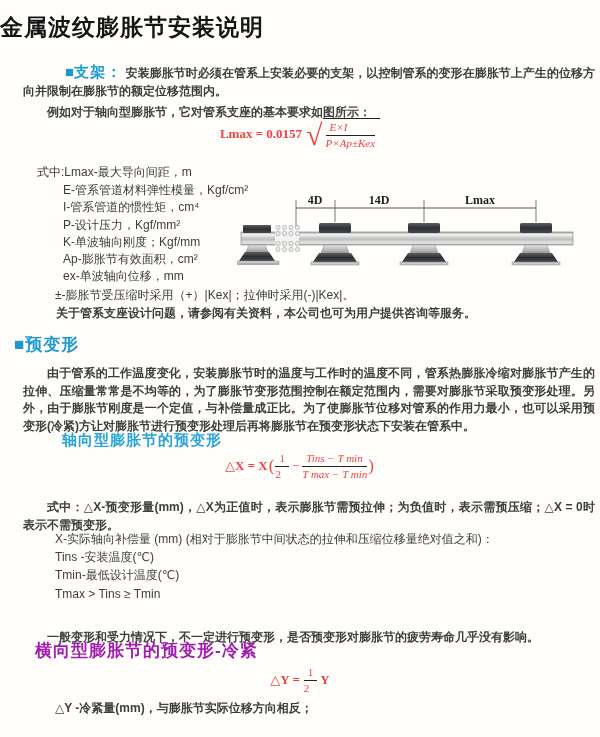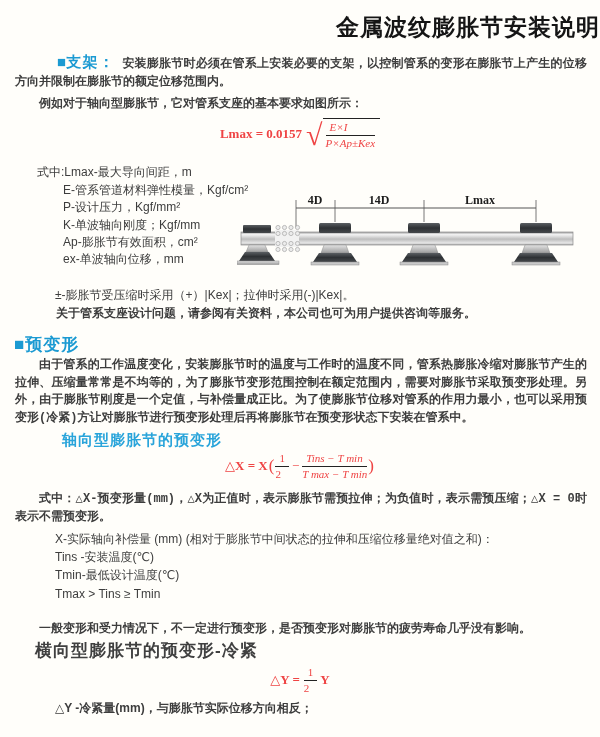--- a/index.html
+++ b/index.html
@@ -5,25 +5,25 @@
   html,body { margin:0; padding:0; background:#e8e8e8; }
   .page {
     position:relative; width:600px; height:737px; margin:0 auto;
     background:#fffefa; overflow:hidden;
     font-family:"Liberation Sans","DejaVu Sans",sans-serif;
     color:#3d3d3d;
   }
   .abs { position:absolute; }
 
   .doc-title {
-    top:12px; left:0; width:100%; text-align:right;
+    top:12px; left:0; width:100%; text-align:left;
     font-size:23px; font-weight:700; color:#151515; letter-spacing:1px;
   }
 
-  .para { font-size:12px; line-height:17.5px; text-align:justify; margin:0;font-family:Liberation Mono, monospace; }
+  .para { font-size:12px; line-height:17.5px; text-align:justify; margin:8px; }
   .bold-para { font-weight:600; }
 
   .sec-square { font-size:15px; font-weight:700; }
   .sec-head-inline { font-size:15px; font-weight:700; letter-spacing:1px; }
 
   .h2 { font-size:17px; font-weight:700; letter-spacing:1px; }
   .h3 { font-weight:700; letter-spacing:1px; }
 
   .def-line { font-size:12px; line-height:17.3px; white-space:nowrap; }
 
@@ -64,20 +64,21 @@
           <span class="num">E×I</span>
           <span class="den">P×Ap±Kex</span>
         </span>
       </span>
     </span>
   </div>
 
   <div class="abs def-line" style="top:164px; left:37px;">式中:Lmax-最大导向间距，m</div>
   <div class="abs" style="top:182px; left:63px;">
     <div class="def-line">E-管系管道材料弹性模量，Kgf/cm²</div>
+    <div class="def-line">I-管系管道的惯性矩，cm⁴</div>
     <div class="def-line">P-设计压力，Kgf/mm²</div>
     <div class="def-line">K-单波轴向刚度；Kgf/mm</div>
     <div class="def-line">Ap-膨胀节有效面积，cm²</div>
     <div class="def-line">ex-单波轴向位移，mm</div>
   </div>
   <div class="abs def-line" style="top:287px; left:55px;">±-膨胀节受压缩时采用（+）|Kex|；拉伸时采用(-)|Kex|。</div>
   <div class="abs def-line" style="top:305px; left:56px; font-weight:600;">关于管系支座设计问题，请参阅有关资料，本公司也可为用户提供咨询等服务。</div>
 
   <svg class="abs" style="top:190px; left:237px;" width="355" height="95" viewBox="0 0 355 95">
     <defs>
@@ -188,21 +189,21 @@
 
   <div class="abs" style="top:530px; left:55px;">
     <div class="def-line" style="line-height:18.2px;">X-实际轴向补偿量 (mm) (相对于膨胀节中间状态的拉伸和压缩位移量绝对值之和)：</div>
     <div class="def-line" style="line-height:18.2px;">Tins -安装温度(℃)</div>
     <div class="def-line" style="line-height:18.2px;">Tmin-最低设计温度(℃)</div>
     <div class="def-line" style="line-height:18.2px;">Tmax &gt; Tins ≥ Tmin</div>
   </div>
 
   <p class="abs para bold-para" style="top:621px; left:15px; width:572px; text-indent:24px;">一般变形和受力情况下，不一定进行预变形，是否预变形对膨胀节的疲劳寿命几乎没有影响。</p>
 
-  <div class="abs h3" style="top:639px; left:35px; font-size:17px; color:#404040;">横向型膨胀节的预变形-冷紧</div>
+  <div class="abs h3" style="top:639px; left:35px; font-size:17px; color:#a21caf;">横向型膨胀节的预变形-冷紧</div>
 
   <div class="abs formula f-center" style="top:666px;">
     <span class="f-lhs">△Y =</span>
     <span class="frac" style="font-style:normal; margin-left:4px;">
       <span class="num">1</span>
       <span class="den">2</span>
     </span>
     <span class="f-rhs" style="margin-left:3px;">Y</span>
   </div>
 

